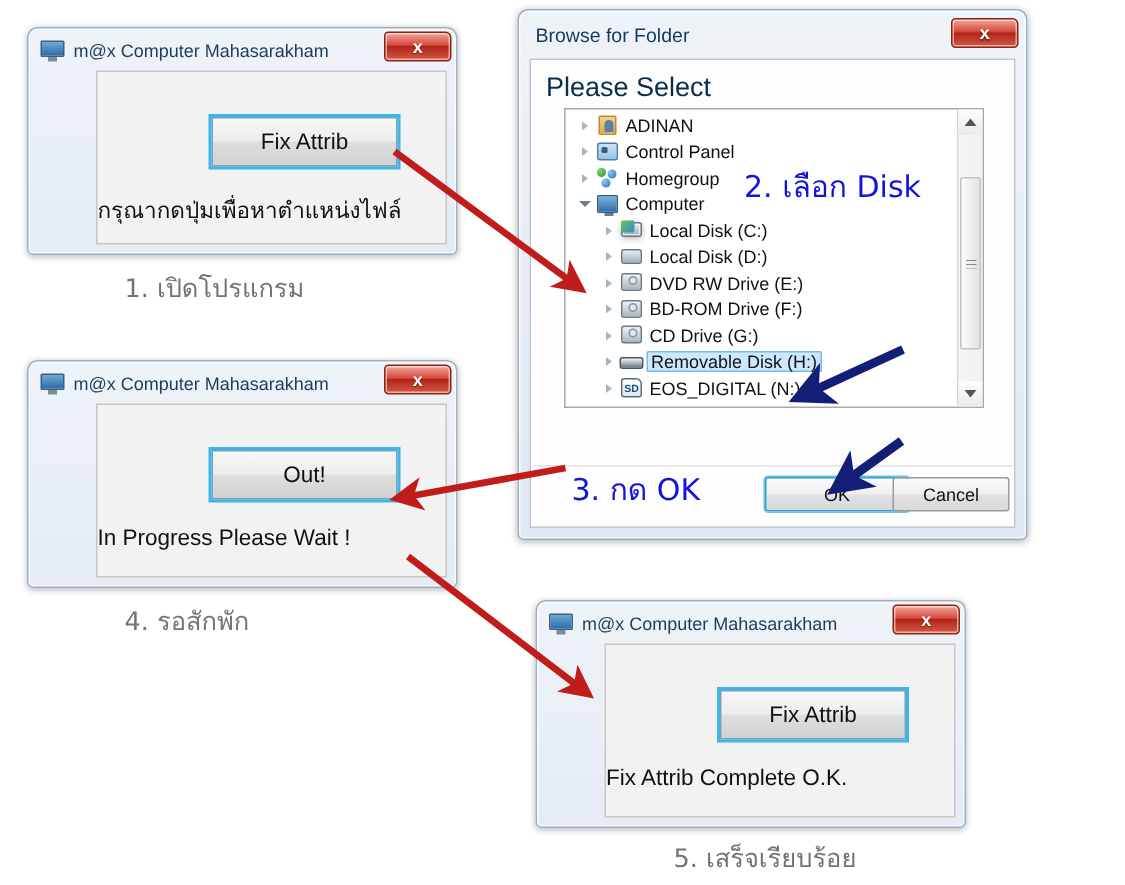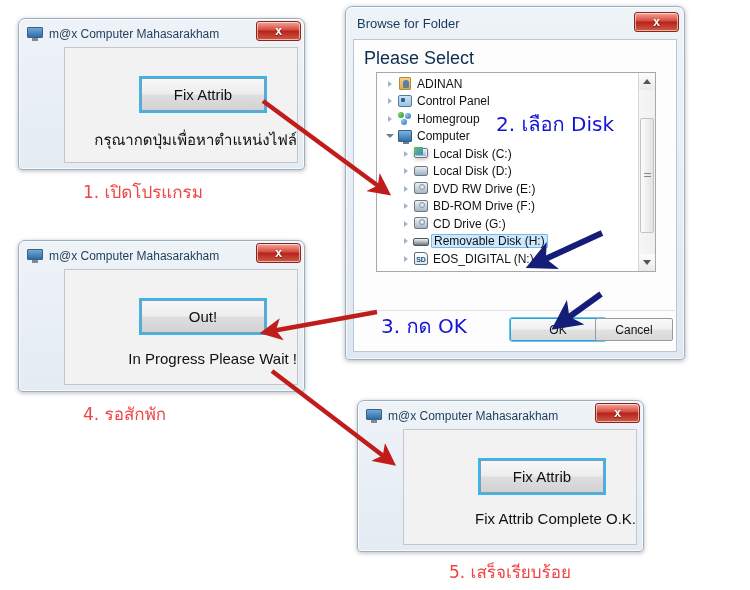--- a/index.html
+++ b/index.html
@@ -65,21 +65,21 @@
     display:flex;align-items:center;justify-content:center;
     box-sizing:border-box;
     font-size:15px;color:#111;
     font-family:"Liberation Sans",sans-serif;
   }
   .btn.focus{
     outline:2px solid #3ab7e8;outline-offset:0px;
     border:1px solid #7f9db9;
   }
   .win-msg{
-    position:absolute;left:0;right:0;text-align:right;
+    position:absolute;left:0;right:0;text-align:left;
     font-size:15px;color:#111;
   }
   .win-msg.thai{font-size:15px;}
 
   
   .dlg{
     position:absolute;
     border-radius:7px 7px 4px 4px;
     background:linear-gradient(180deg,#eef3f8 0%,#e6edf4 55%,#dfe7f0 100%);
     border:1px solid #9cb0c4;
@@ -173,21 +173,21 @@
     background:linear-gradient(180deg,#fafafa 0%,#f0f0f0 48%,#e2e2e2 52%,#d8d8d8 100%);
     border:1px solid #9a9a9a;border-radius:2px;box-sizing:border-box;
     display:flex;align-items:center;justify-content:center;
     font-size:12px;color:#111;
   }
   .dlgbtn.focus{border:1px solid #2f9ed4;outline:1px solid #64c6ea;}
   .dlg-sep{position:absolute;left:1px;right:1px;bottom:40px;height:1px;background:#e2e2e2;}
 
   
   .cap{
-    position:absolute;color:#ef4444;font-size:17px;white-space:nowrap;
+    position:absolute;color:#737373;font-size:17px;white-space:nowrap;
     font-family:"DejaVu Sans","Liberation Sans",sans-serif;
   }
   .cap-in{
     position:absolute;color:#1414d8;font-size:20px;white-space:nowrap;
     font-family:"DejaVu Sans","Liberation Sans",sans-serif;
   }
 
   
   svg.ov{position:absolute;left:0;top:0;width:750px;height:590px;pointer-events:none;}
 </style>

